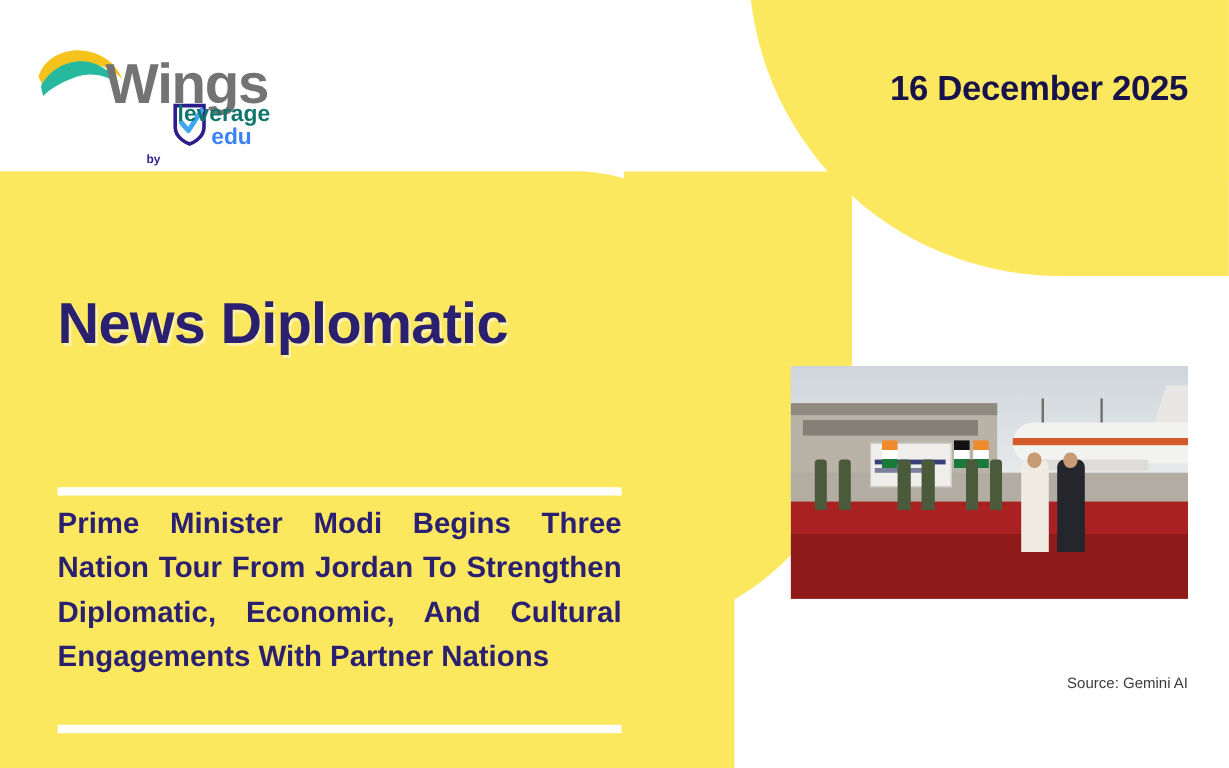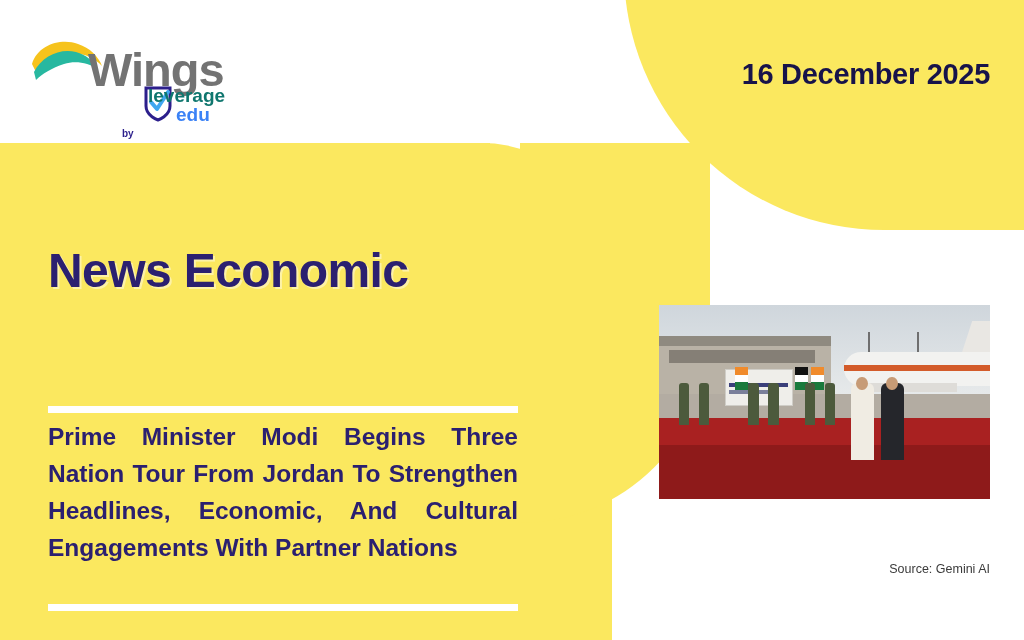--- a/index.html
+++ b/index.html
@@ -337,26 +337,26 @@
       <path d="M4 4 L4 22 C4 32 16 36 16 36 C16 36 28 32 28 22 L28 4 Z" fill="none" stroke="#2C1F8C" stroke-width="3"></path>
       <path d="M9 18 L15 25 L26 8" fill="none" stroke="#3FA7F0" stroke-width="4" stroke-linecap="round" stroke-linejoin="round"></path>
     </svg>
     <div class="logo-leverage">leverage</div>
     <div class="logo-edu">edu</div>
   </div>
 
   <div class="date">16 December 2025</div>
 
   <div class="headline">
-    <div>News Economic</div>
+    <div>News Diplomatic</div>
   </div>
 
   <div class="divider"></div>
 
-  <div class="subhead">Prime Minister Modi Begins Three Nation Tour From Jordan To Strengthen Headlines, Economic, And Cultural Engagements With Partner Nations</div>
+  <div class="subhead">Prime Minister Modi Begins Three Nation Tour From Jordan To Strengthen Diplomatic, Economic, And Cultural Engagements With Partner Nations</div>
 
   <div class="divider-bottom"></div>
 
   <div class="photo-wrap">
     <div class="photo">
       <div class="ph-sky"></div>
       <div class="ph-terminal"></div>
       <div class="ph-terminal-roof"></div>
       <div class="ph-terminal-win"></div>
 

